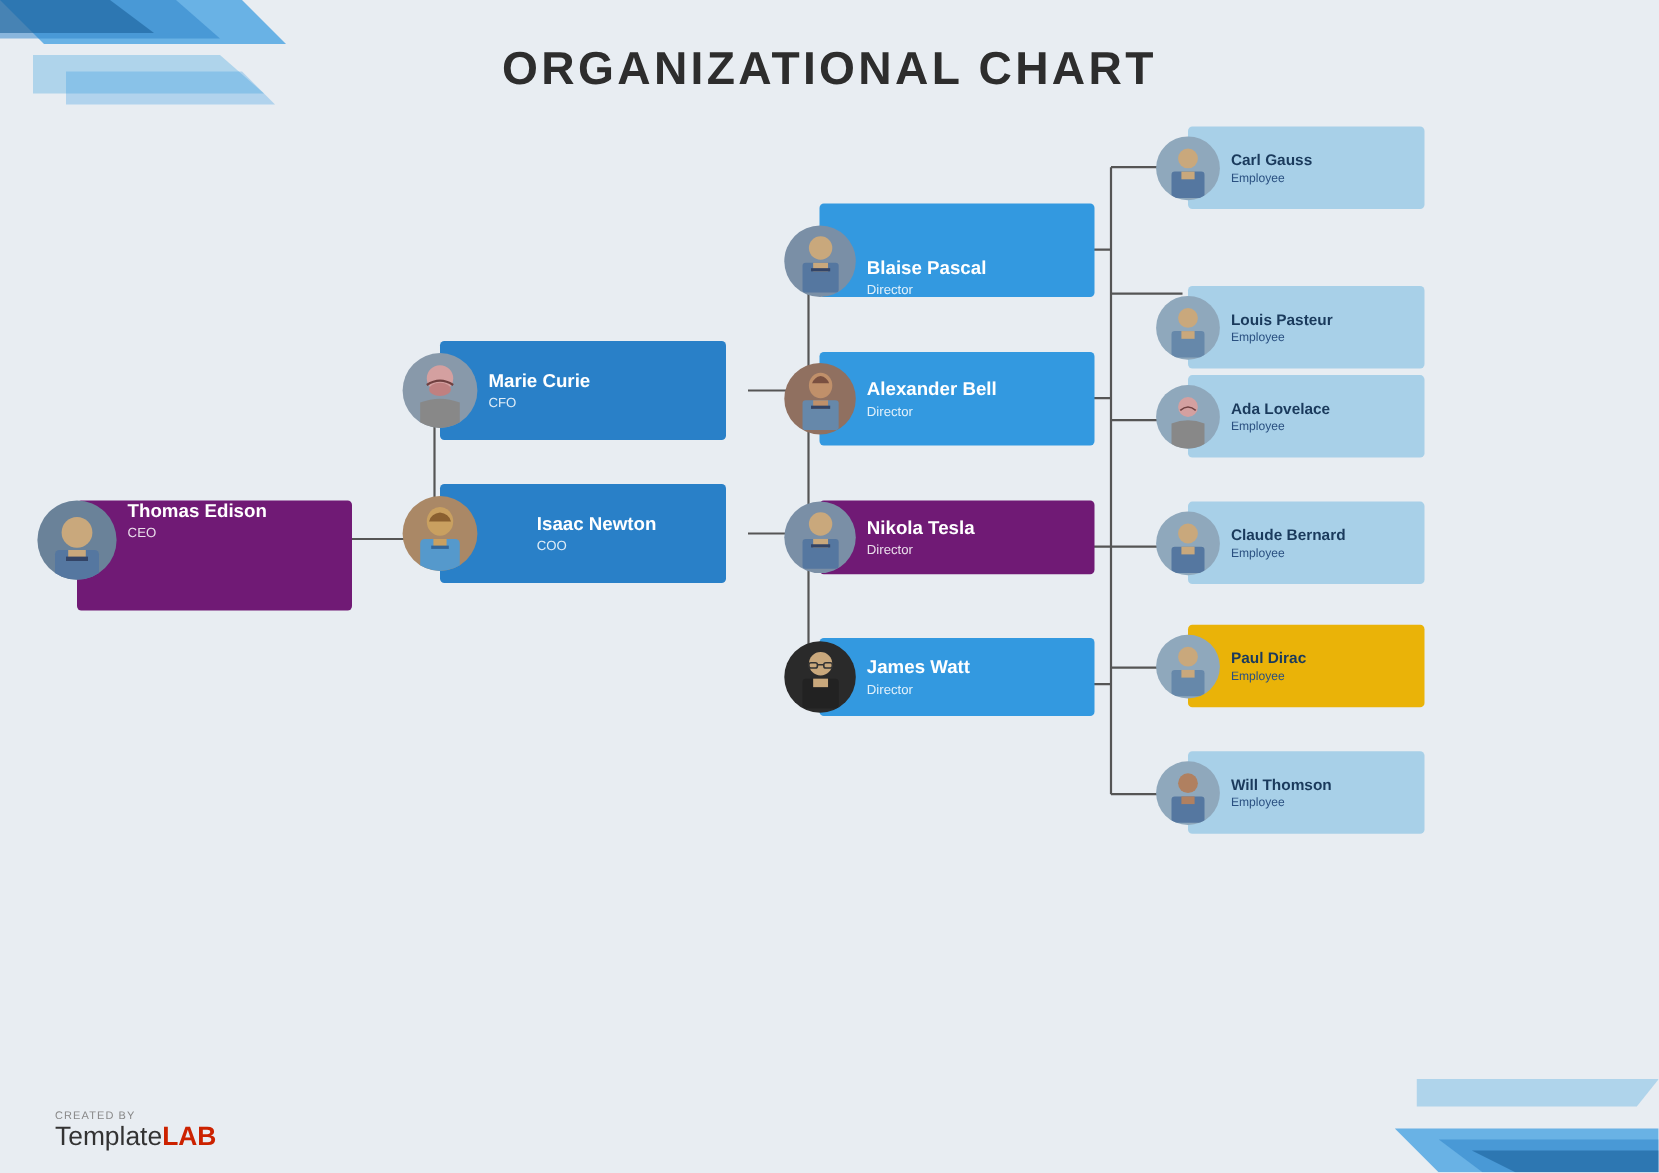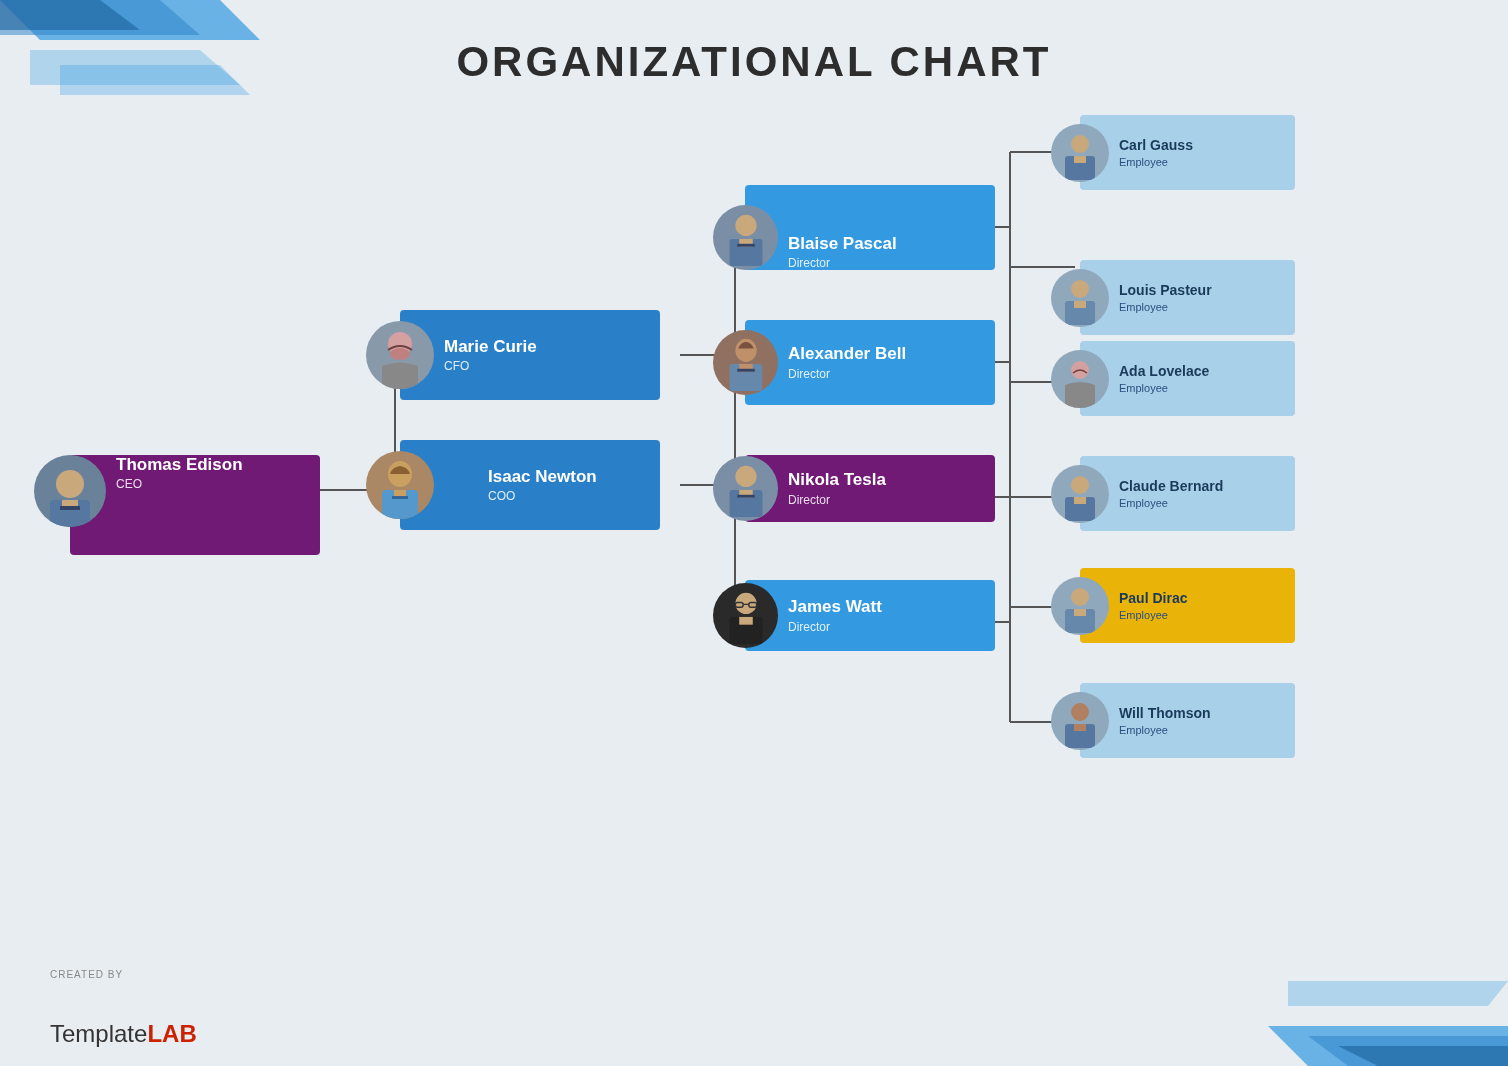--- a/index.html
+++ b/index.html
@@ -125,21 +125,20 @@
     }
 
     
     .watermark {
       position: absolute;
       bottom: 18px;
       left: 50px;
       display: flex;
       flex-direction: column;
       align-items: flex-start;
-      gap: 40px;
     }
     .watermark-created {
       font-size: 10px;
       color: #888;
       letter-spacing: 1px;
       text-transform: uppercase;
     }
     .watermark-brand {
       font-size: 24px;
       font-weight: 300;

